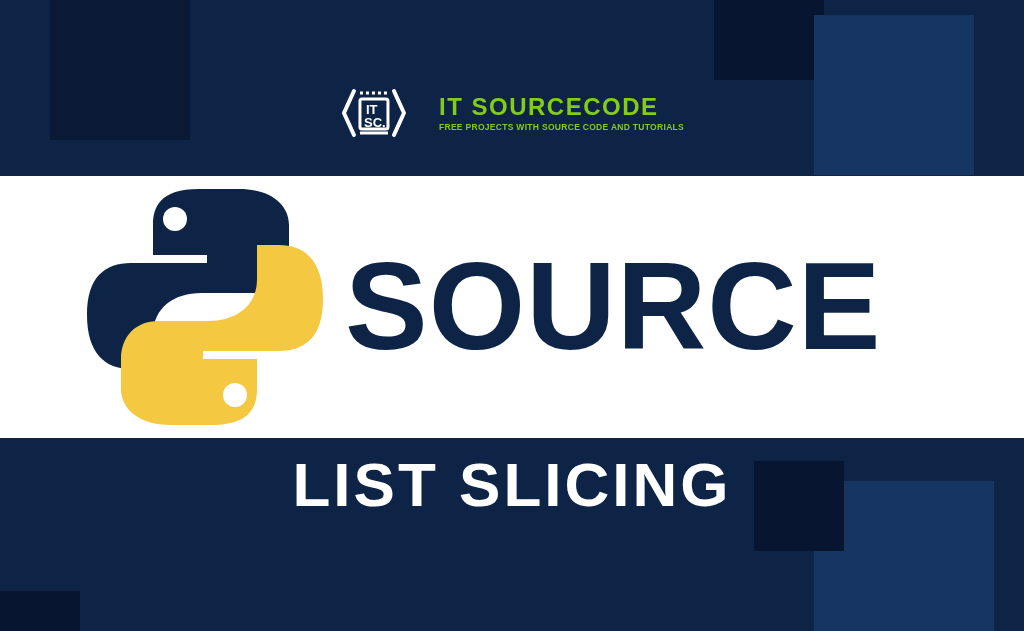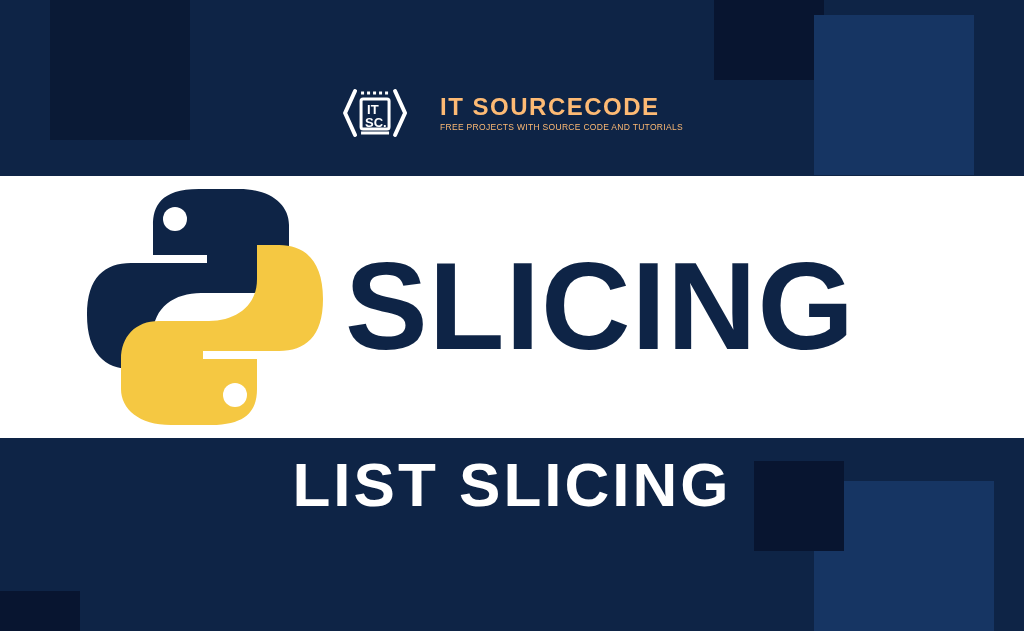--- a/index.html
+++ b/index.html
@@ -39,35 +39,35 @@
       gap: 31px;
       z-index: 5;
     }
 
     .logo-icon {
       width: 68px;
       height: 56px;
     }
 
     .logo-text {
-      color: #fdba74;
+      color: #84cc16;
     }
 
     .logo-title {
       font-size: 24px;
       font-weight: 900;
       letter-spacing: 1.5px;
       line-height: 1;
     }
 
     .logo-subtitle {
       font-size: 8.5px;
       letter-spacing: 0.3px;
       margin-top: 3px;
-      font-weight: 400;
+      font-weight: 700;
     }
 
     .white-band {
       position: absolute;
       top: 176px;
       left: 0;
       right: 0;
       height: 262px;
       background: white;
       display: flex;
@@ -173,19 +173,19 @@
              L 182 102 
              C 182 130 160 144 134 144 
              L 84 144 
              C 60 144 46 160 46 182 
              L 46 212 
              C 46 232 64 248 96 248 
              Z" fill="#f5c842"></path>
     <circle cx="160" cy="218" r="12" fill="white"></circle>
   </svg>
   <div class="main-title">
-    <div class="title-line">SLICING</div>
+    <div class="title-line">SOURCE</div>
   </div>
 </div>
 
 <div class="subtitle-band">
   <div class="subtitle-text">LIST SLICING</div>
 </div>
 
 </body></html>

